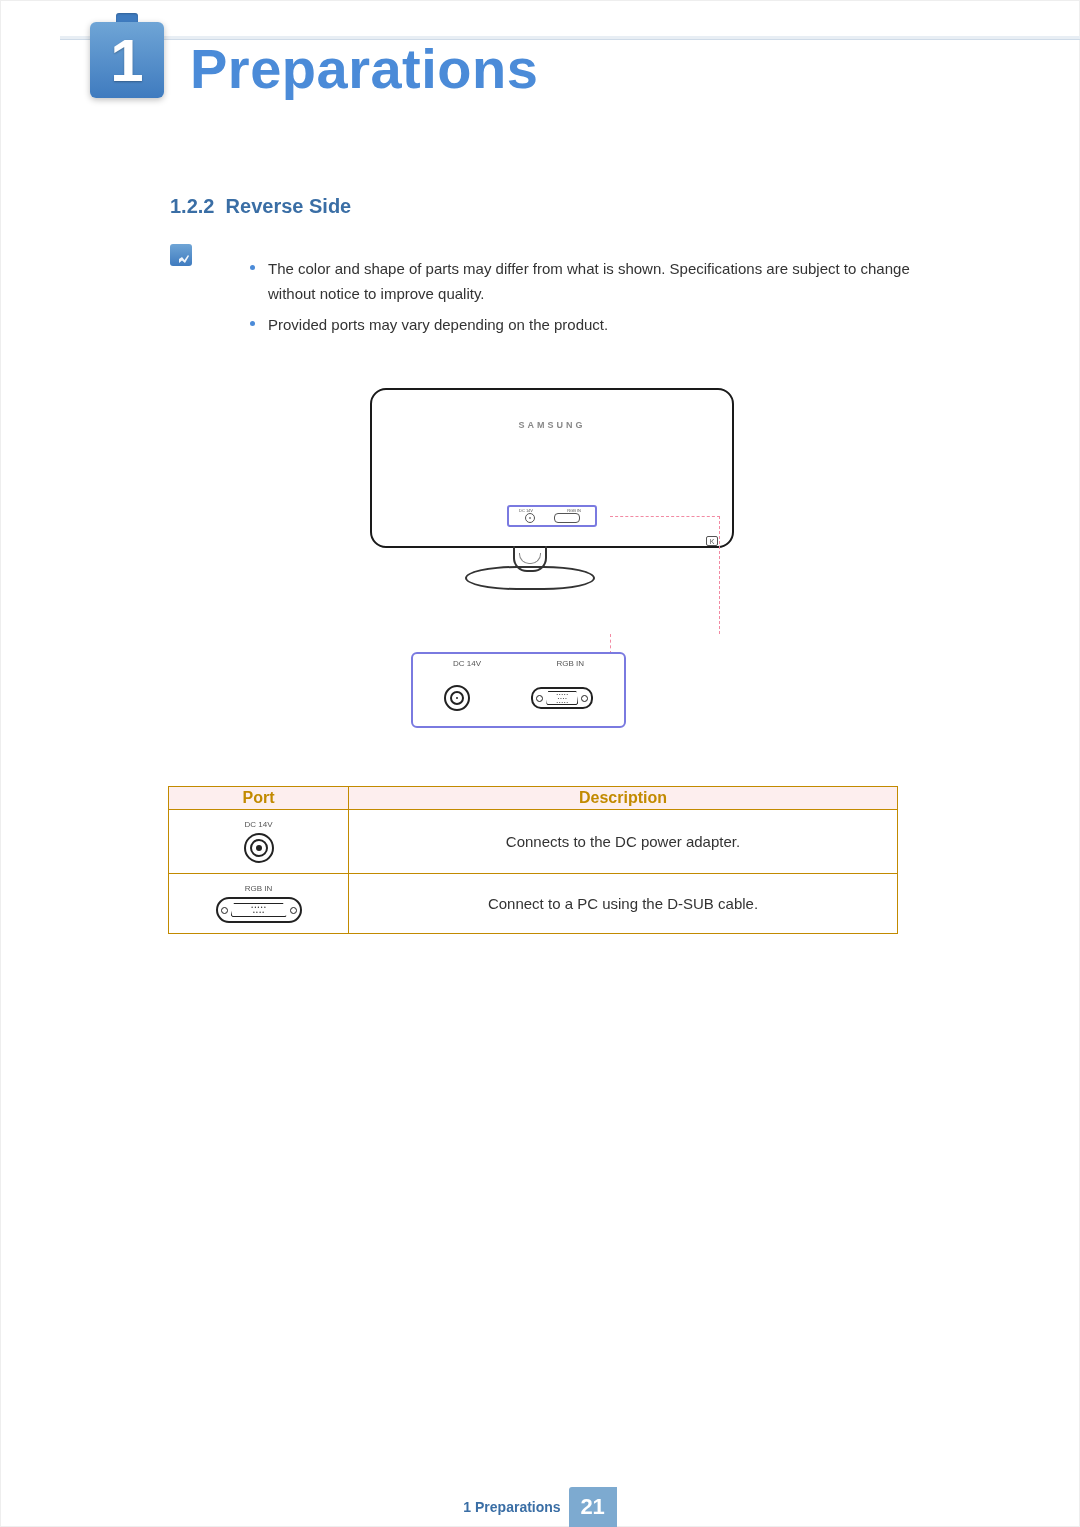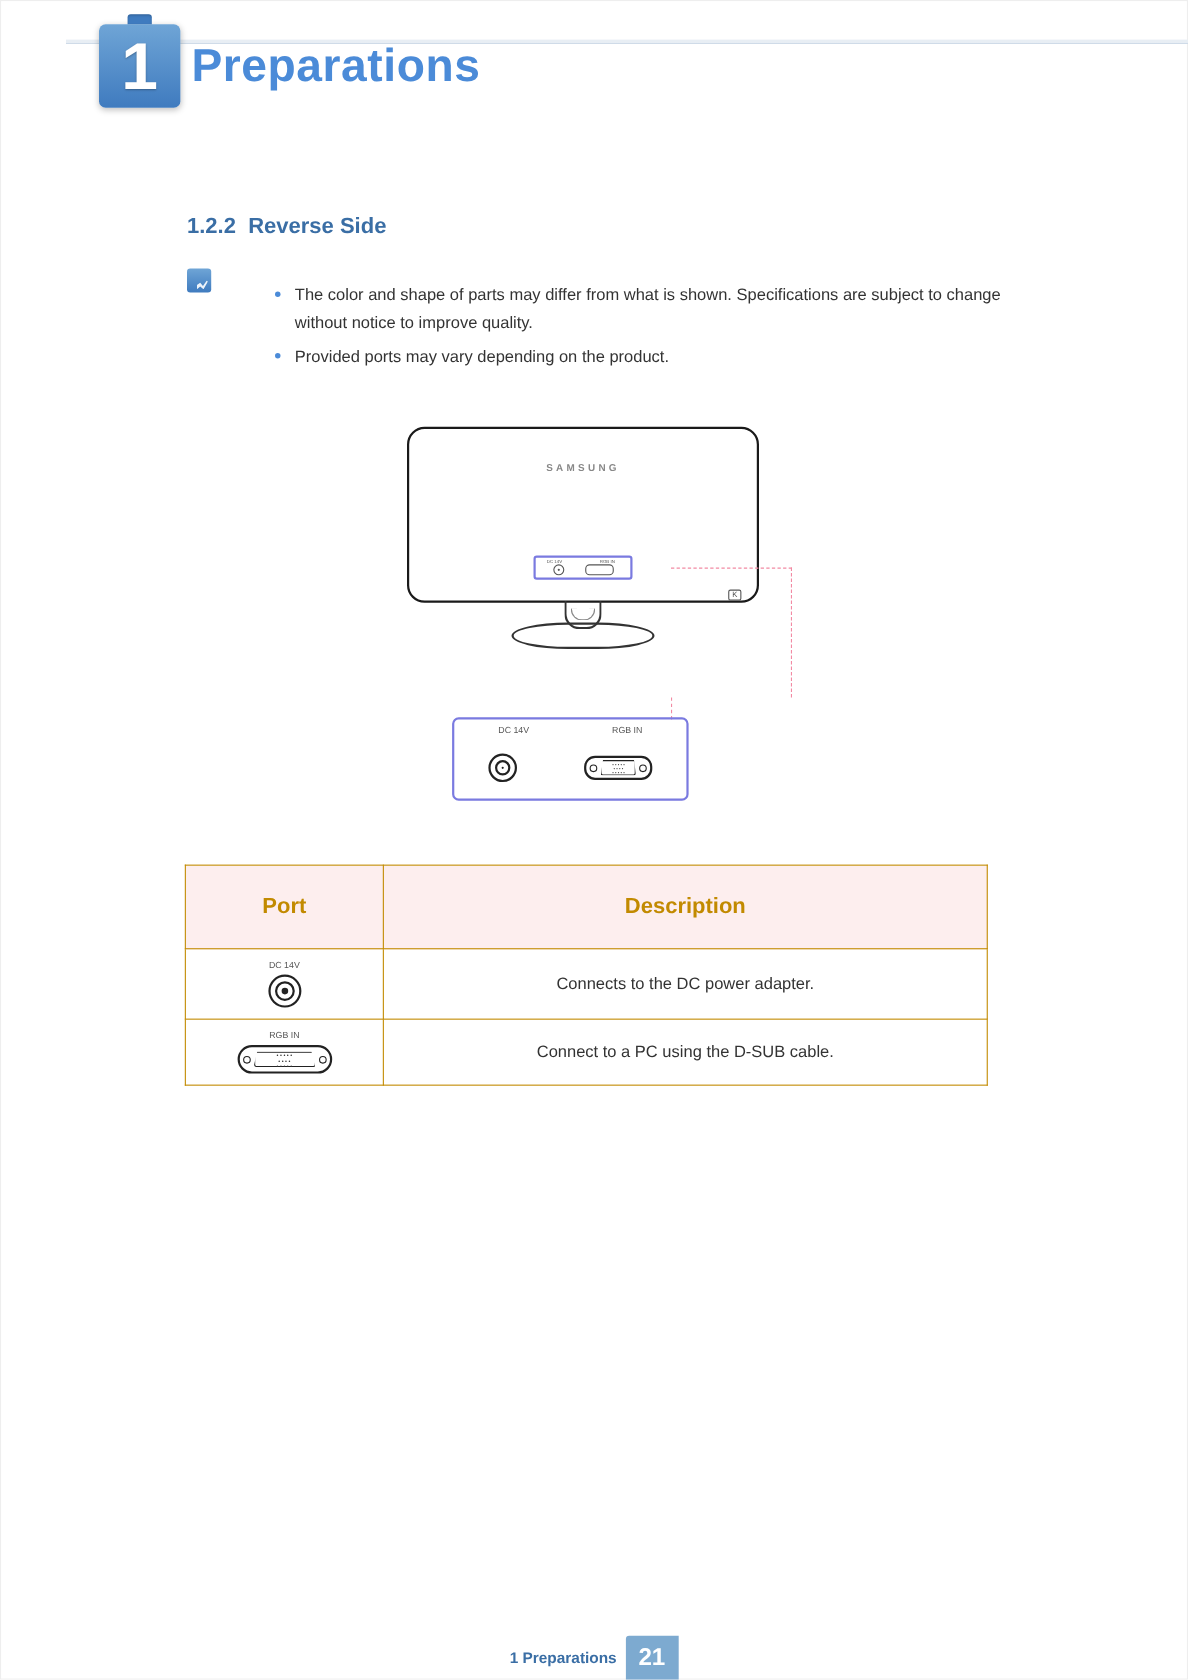--- a/index.html
+++ b/index.html
@@ -66,23 +66,23 @@
     inset:0;
     display:flex;
     align-items:center;
     justify-content:center;
     font-size:60px;
     font-weight:700;
     text-shadow:0 1px 2px rgba(0,0,0,.3);
   }
   .chapter-title{
     position:absolute;
-    left:174px;
+    left:190px;
     top:36px;
-    font-size:42px;
+    font-size:56px;
     color:var(--blue2);
     font-weight:600;
     letter-spacing:.5px;
   }
 
   .section{
     position:absolute;
     left:170px;
     top:195px;
     right:120px;
@@ -135,21 +135,21 @@
     border-radius:50%;
   }
 
   .diagram{
     position:absolute;
     left:370px;
     top:388px;
     width:320px;
   }
   .monitor{
-    width:320px;height:160px;
+    width:364px;height:160px;
     border:2px solid #1a1a1a;
     border-radius:16px;
     position:relative;
   }
   .brand{
     position:absolute;
     left:50%;top:30px;
     transform:translateX(-50%);
     font-size:9px;
     letter-spacing:3px;
@@ -276,22 +276,22 @@
     left:168px;
     top:786px;
     width:730px;
     border:1px solid var(--gold);
     border-collapse:collapse;
   }
   .port-table th{
     background:var(--pink);
     color:var(--gold);
     font-weight:600;
-    font-size:20px;
-    padding:26px;
+    font-size:16px;
+    padding:2px;
     border:1px solid var(--gold);
   }
   .port-table td{
     border:1px solid var(--gold);
     padding:12px 20px;
     font-size:15px;
     color:var(--text);
     vertical-align:middle;
     text-align:center;
   }

